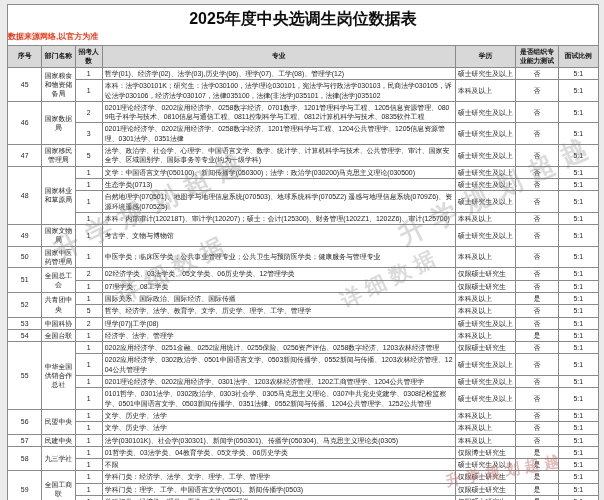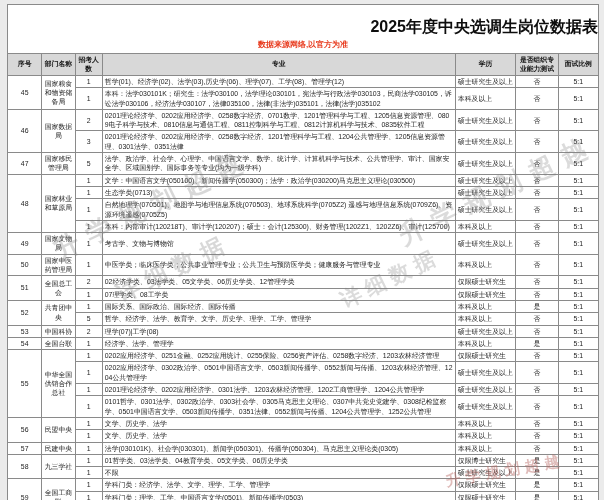--- a/index.html
+++ b/index.html
@@ -4,22 +4,22 @@
 <style>
   html,body{margin:0;padding:0;}
   body{
     width:604px;height:500px;background:#ebebeb;
     font-family:"Liberation Sans","DejaVu Sans",sans-serif;
     position:relative;overflow:hidden;color:#1c1c1c;
   }
   .table-wrap{position:absolute;left:7px;top:4px;}
   table{border-collapse:collapse;width:592px;background:#ffffff;table-layout:fixed;}
   th,td{border:1px solid #8a8a8a;vertical-align:middle;}
-  .title-cell{border-bottom:none;font-size:16px;font-weight:bold;text-align:right;padding:12px 0 1px;color:#0d0d0d;}
-  .subtitle-cell{border-top:none;font-size:8px;font-weight:bold;text-align:center;padding:0 0 3px;color:#e8391c;}
+  .title-cell{border-bottom:none;font-size:16px;font-weight:bold;text-align:center;padding:4px 0 1px;color:#0d0d0d;}
+  .subtitle-cell{border-top:none;font-size:8px;font-weight:bold;text-align:left;padding:0 0 3px;color:#e8391c;}
   .header-row th{background:#d8d8d8;font-size:6.8px;font-weight:bold;text-align:center;padding:2px 1px;line-height:8.5px;color:#111;}
   tbody td{font-size:6.9px;line-height:9.3px;padding:1px 2px;}
   .c{text-align:center;}
   .major{text-align:left;word-break:break-all;}
   .col-no{width:34px;}
   .col-dept{width:33px;}
   .col-count{width:27px;}
   .col-major{width:350px;}
   .col-degree{width:60px;}
   .col-test{width:42px;}

